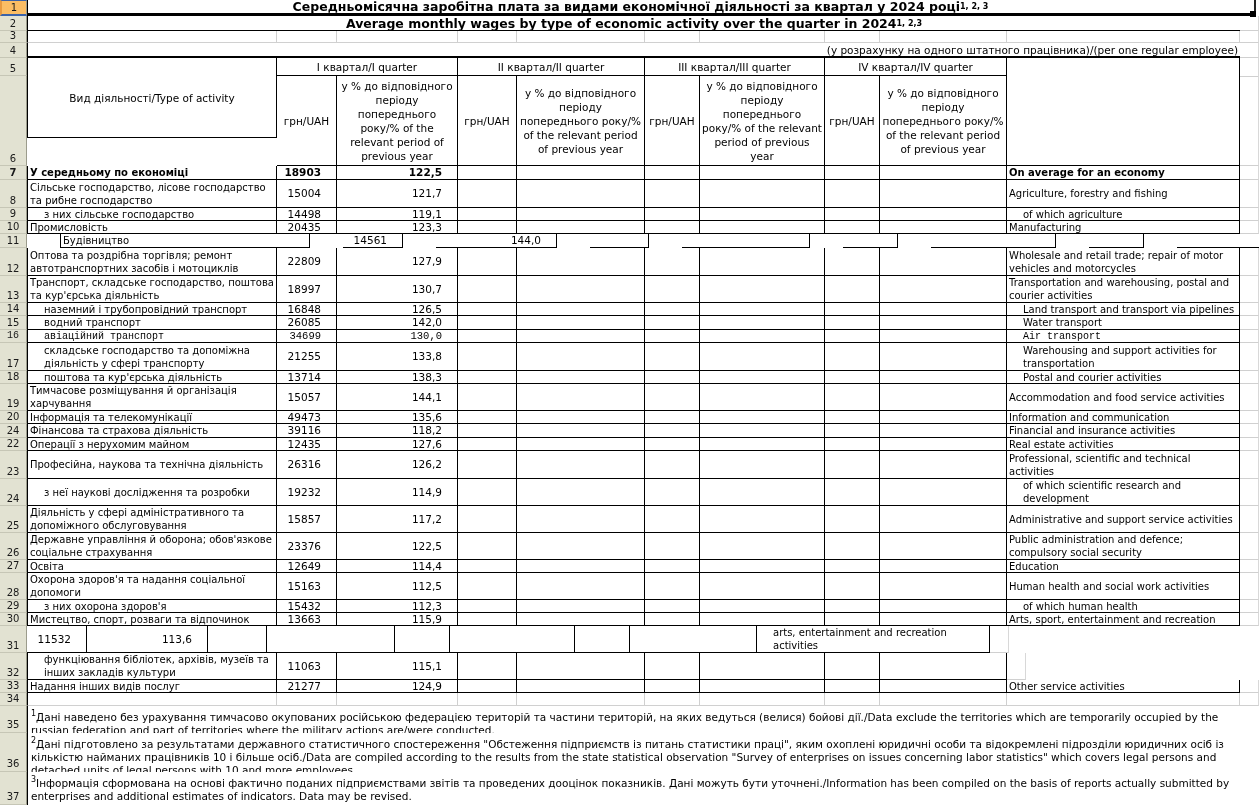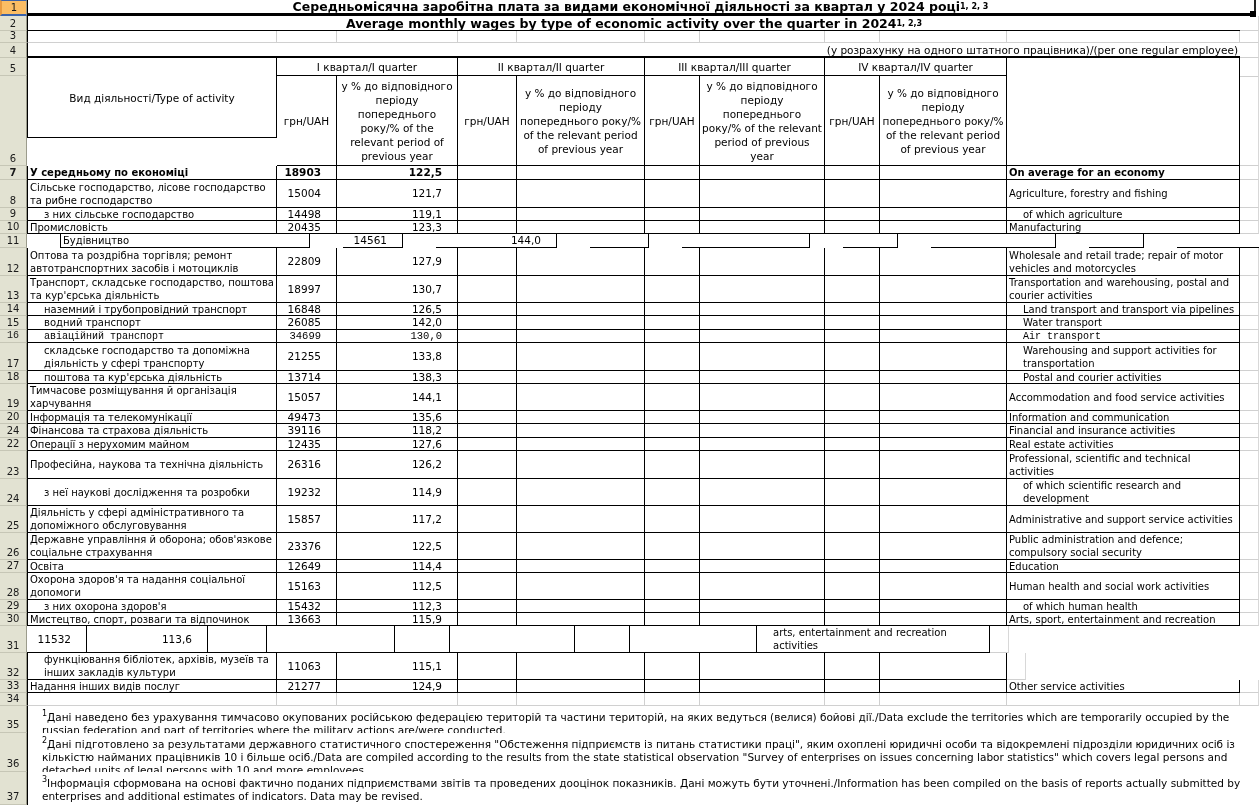--- a/index.html
+++ b/index.html
@@ -37,21 +37,21 @@
   
   .hdrA,.hdrJ{display:flex;align-items:center;justify-content:center;text-align:center;
               border-right:1px solid #000;border-bottom:1px solid #000;}
   .qcell{display:flex;align-items:center;justify-content:center;height:18px;
          border-right:1px solid #000;border-bottom:1px solid #000;box-sizing:border-box;}
   .shc{display:flex;align-items:center;justify-content:center;text-align:center;height:90px;
        border-right:1px solid #000;border-bottom:1px solid #000;box-sizing:border-box;
        line-height:14px;padding:0 2px;}
   .q1{width:181px}.q2{width:187px}.q3{width:180px}.q4{width:182px}
   
-  .fncell{width:1232px;border-left:1px solid #000;padding:1px 4px 0 14px;line-height:13px;font-size:10.5px;}
+  .fncell{width:1232px;border-left:1px solid #000;padding:1px 4px 0 3px;line-height:13px;font-size:10.5px;}
   .fn .gut{border-bottom:1px solid #C6C6B6;padding-bottom:1px;}
   
   .fill-handle{position:absolute;width:6px;height:6px;background:#000;right:3px;top:11px;}
   .selline{position:absolute;right:3px;top:0;width:2px;height:16px;background:#222;}
 </style>
 </head>
 <body>
 
 <div id="sheet">
 

